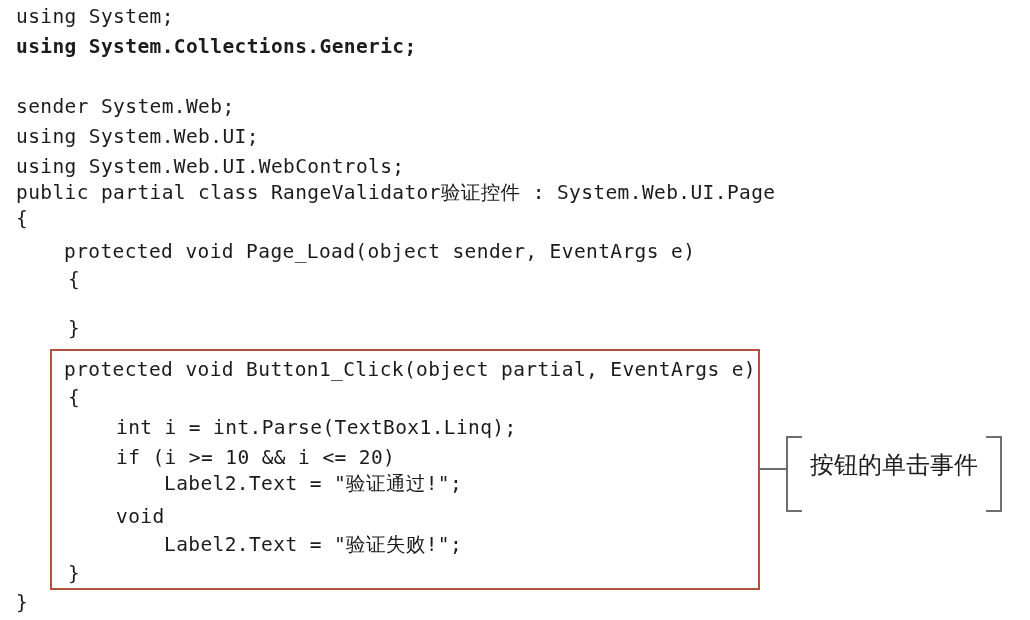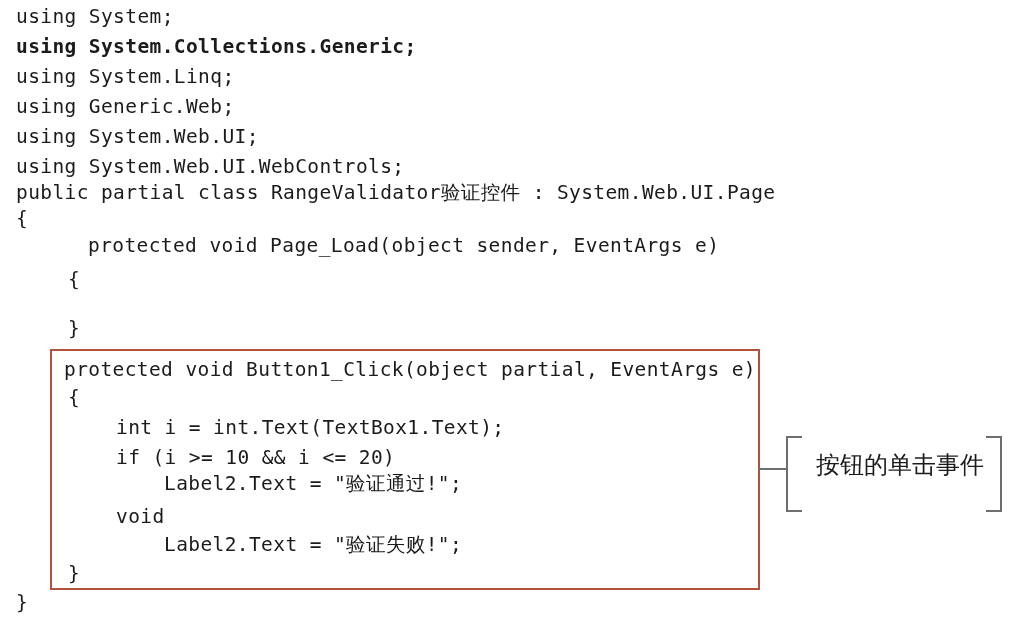--- a/index.html
+++ b/index.html
@@ -89,48 +89,46 @@
     left: 228px;
     border-right: 2px solid #6e6e6e;
     border-top: 2px solid #6e6e6e;
     border-bottom: 2px solid #6e6e6e;
   }
   #annotation-text {
     position: absolute;
     left: 52px;
     top: 18px;
     width: 180px;
-    text-align: center;
     font-family: "DejaVu Sans", "Liberation Sans", sans-serif;
     font-size: 24px;
     line-height: 30px;
     color: #1b1b1b;
     white-space: pre;
   }
 </style>
 </head>
 <body>
 
 <div id="page">
 
   <div class="code-layer">
     <div class="code-line" style="top:6px;   left:16px;">using System;</div>
     <div class="code-line" style="top:36px;  left:16px;font-weight:bold;">using System.Collections.Generic;</div>
-    <div class="code-line" style="top:66px;  left:16px;">using System.Linq;</div>
-    <div class="code-line" style="top:96px;  left:16px;">using Generic.Web;</div>
+    <div class="code-line" style="top:96px;  left:16px;">sender System.Web;</div>
     <div class="code-line" style="top:126px; left:16px;">using System.Web.UI;</div>
     <div class="code-line cjk" style="top:182px; left:16px;">public partial class RangeValidator验证控件 : System.Web.UI.Page</div>
     <div class="code-line" style="top:156px; left:16px;">using System.Web.UI.WebControls;</div>
     <div class="code-line" style="top:208px; left:16px;">{</div>
-    <div class="code-line" style="top:235px; left:64px;margin-left:24px;">protected void Page_Load(object sender, EventArgs e)</div>
+    <div class="code-line" style="top:241px; left:64px;">protected void Page_Load(object sender, EventArgs e)</div>
     <div class="code-line" style="top:269px; left:68px;">{</div>
     <div class="code-line" style="top:318px; left:68px;">}</div>
     <div class="code-line" style="top:359px; left:64px;">protected void Button1_Click(object partial, EventArgs e)</div>
     <div class="code-line" style="top:387px; left:68px;">{</div>
-    <div class="code-line" style="top:417px; left:116px;">int i = int.Text(TextBox1.Text);</div>
+    <div class="code-line" style="top:417px; left:116px;">int i = int.Parse(TextBox1.Linq);</div>
     <div class="code-line" style="top:447px; left:116px;">if (i &gt;= 10 &amp;&amp; i &lt;= 20)</div>
     <div class="code-line cjk" style="top:473px; left:164px;">Label2.Text = "验证通过!";</div>
     <div class="code-line" style="top:506px; left:116px;">void</div>
     <div class="code-line cjk" style="top:534px; left:164px;">Label2.Text = "验证失败!";</div>
     <div class="code-line" style="top:563px; left:68px;">}</div>
     <div class="code-line" style="top:592px; left:16px;">}</div>
   </div>
 
   <div id="highlight-box"></div>
 

